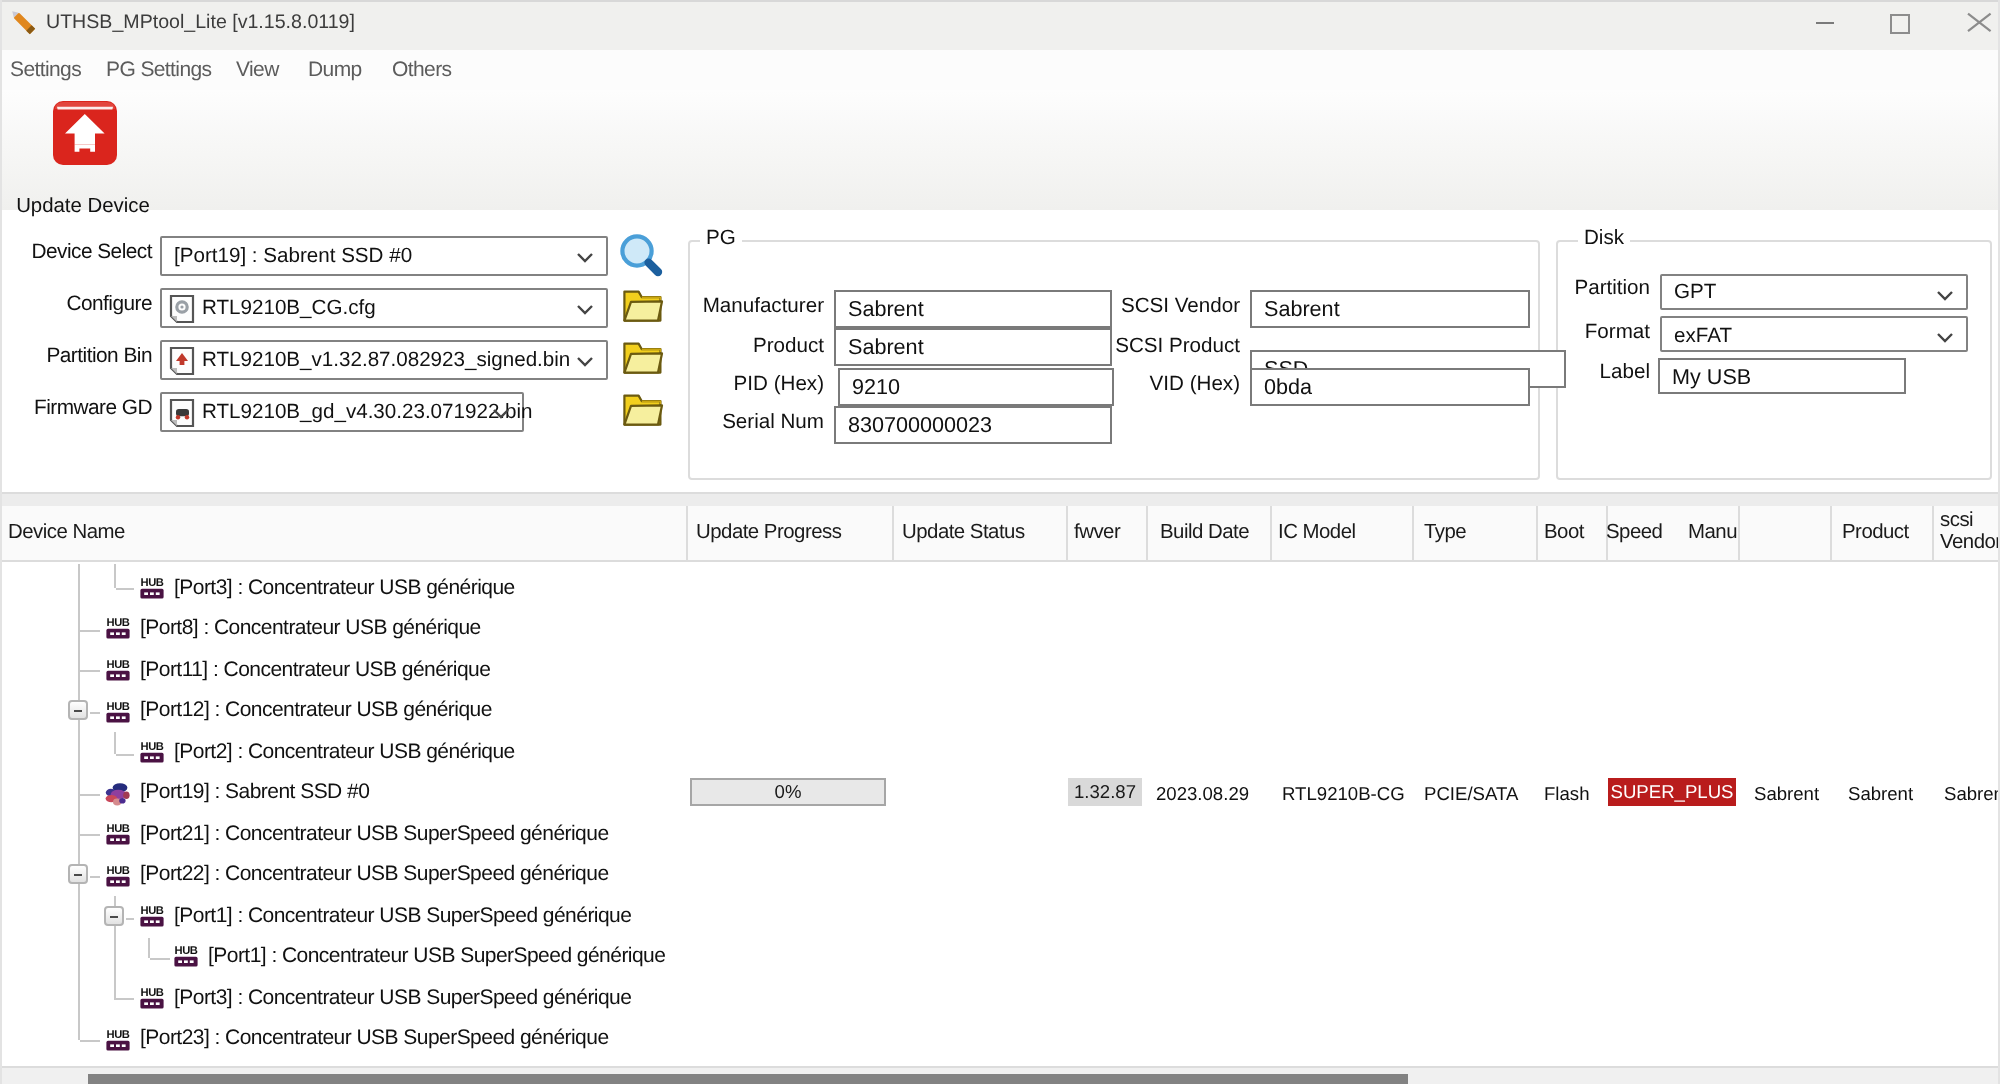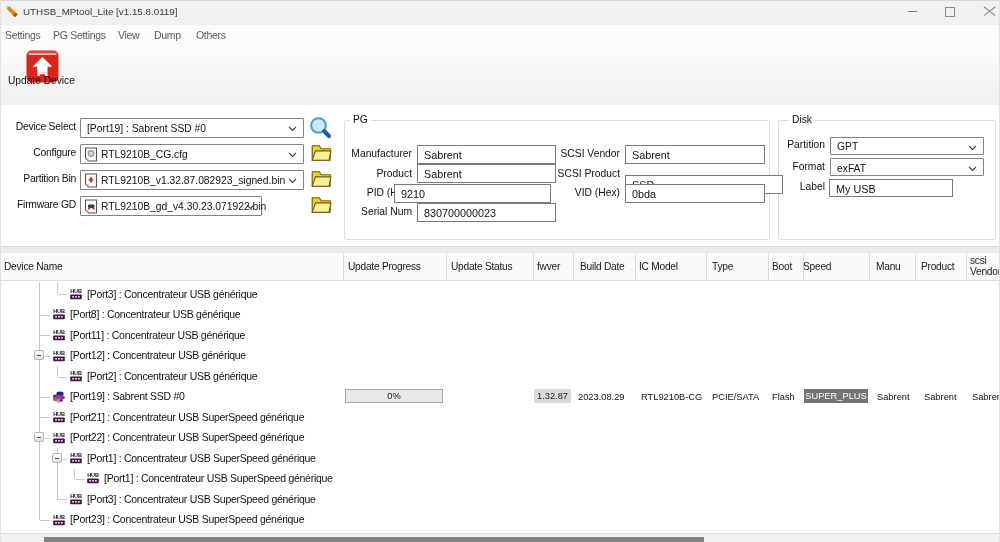--- a/index.html
+++ b/index.html
@@ -49,21 +49,21 @@
 <span class="menuitem" style="left:118px">View</span>
 <span class="menuitem" style="left:154px">Dump</span>
 <span class="menuitem" style="left:196px">Others</span>
 <svg class="abs" style="left:26px;top:50px" width="33" height="33" viewBox="0 0 33 33">
 <rect x="0.5" y="0.5" width="32" height="32" rx="5" fill="#da251d"></rect>
 <path d="M1.5 4.5 Q1.5 1 6 1 L27 1 Q31.5 1 31.5 4.5 Z" fill="#e2453d"></path>
 <path d="M2.5 3.4 L30.5 3.4 L30.2 4.8 L2.8 4.8 Z" fill="#ffffff" opacity="0.9"></path>
 <path d="M16.4 7 L26.3 16.7 L21.5 16.7 L21.5 22.3 L11.3 22.3 L11.3 16.7 L6.5 16.7 Z" fill="#fff"></path>
 <path d="M11.3 22.3 L11.3 25.9 L13.7 25.9 L13.7 24.3 L19.1 24.3 L19.1 25.9 L21.5 25.9 L21.5 22.3 Z" fill="#fff"></path>
 </svg>
-<div class="abs" style="left:8px;top:75px;width:67px;font-size:10.2px;color:#111">Update Device</div>
+<div class="abs" style="left:8px;top:98px;width:67px;text-align:center;font-size:10.2px;color:#111">Update Device</div>
 <div class="flabel" style="left:0;top:121px">Device Select</div>
 <div class="flabel" style="left:0;top:147px">Configure</div>
 <div class="flabel" style="left:0;top:173px">Partition Bin</div>
 <div class="flabel" style="left:0;top:199px">Firmware GD</div>
 <div class="combo" style="left:80px;top:118px;width:224px">
     <span class="ctext" style="left:6px">[Port19] : Sabrent SSD #0</span>
     <svg class="chev" viewBox="0 0 9 6">
       <path d="M1 1 L4.5 4.5 L8 1" fill="none" stroke="#444" stroke-width="1.2"></path>
     </svg>
   </div>
@@ -127,21 +127,21 @@
   </div>
 <div class="groupbox" style="left:778px;top:120px;width:218px;height:120px">
     <span class="glegend" style="left:10px">Disk</span>
   </div>
 <div class="pglabel" style="left:332px;top:148px">Manufacturer</div>
 <div class="pglabel" style="left:332px;top:168px">Product</div>
 <div class="pglabel" style="left:332px;top:187px">PID (Hex)</div>
 <div class="pglabel" style="left:332px;top:206px">Serial Num</div>
 <div class="field" style="left:417px;top:145px;width:139px">Sabrent</div>
 <div class="field" style="left:417px;top:164px;width:139px">Sabrent</div>
-<div class="field" style="left:394px;top:184px;width:157px">9210</div>
+<div class="field" style="left:419px;top:184px;width:138px">9210</div>
 <div class="field" style="left:417px;top:203px;width:139px">830700000023</div>
 <div class="pglabel" style="left:540px;top:148px">SCSI Vendor</div>
 <div class="pglabel" style="left:540px;top:168px">SCSI Product</div>
 <div class="pglabel" style="left:540px;top:187px">VID (Hex)</div>
 <div class="field" style="left:625px;top:145px;width:140px">Sabrent</div>
 <div class="field" style="left:625px;top:175px;width:158px">SSD</div>
 <div class="field" style="left:625px;top:184px;width:140px">0bda</div>
 <div class="pglabel" style="left:745px;top:139px">Partition</div>
 <div class="pglabel" style="left:745px;top:161px">Format</div>
 <div class="pglabel" style="left:745px;top:181px">Label</div>
@@ -171,21 +171,21 @@
 <div class="hsep" style="left:966px"></div>
 <div class="htext" style="left:4px;top:261px">Device Name</div>
 <div class="htext" style="left:348px;top:261px">Update Progress</div>
 <div class="htext" style="left:451px;top:261px">Update Status</div>
 <div class="htext" style="left:537px;top:261px">fwver</div>
 <div class="htext" style="left:580px;top:261px">Build Date</div>
 <div class="htext" style="left:639px;top:261px">IC Model</div>
 <div class="htext" style="left:712px;top:261px">Type</div>
 <div class="htext" style="left:772px;top:261px">Boot</div>
 <div class="htext" style="left:803px;top:261px">Speed</div>
-<div class="htext" style="left:876px;top:261px">Manu</div>
+<div class="htext" style="left:844px;top:261px">Manu</div>
 <div class="htext" style="left:921px;top:261px">Product</div>
 <div class="htext" style="left:970px;top:255px;line-height:11px">scsi<br>Vendor</div>
 <div class="tline" style="left:39px;top:282px;width:1px;height:238px"></div>
 <div class="tline" style="left:57px;top:282px;width:1px;height:12px"></div>
 <div class="tline" style="left:57px;top:366px;width:1px;height:11px"></div>
 <div class="tline" style="left:57px;top:448px;width:1px;height:52px"></div>
 <div class="tline" style="left:74px;top:469px;width:1px;height:10px"></div>
 <div class="tline" style="left:58px;top:294.0px;width:9px;height:1px"></div>
 <svg class="abs" style="left:69px;top:287.8px" width="14" height="12" viewBox="0 0 14 12">
     <text x="7" y="5" font-size="5.6" font-weight="bold" text-anchor="middle" fill="#111" font-family="Liberation Sans" letter-spacing="-0.2">HUB</text>
@@ -301,14 +301,14 @@
 <div class="rtext" style="left:70px;top:513.4px">[Port23] : Concentrateur USB SuperSpeed générique</div>
 <div class="abs" style="left:345px;top:389.4px;width:98px;height:14px;border:1px solid #a6a6a6;background:#e8e8e8;font-size:9.3px;text-align:center;line-height:12.5px">0%</div>
 <div class="abs" style="left:534px;top:389.4px;width:37px;height:14px;background:#d9d9d9;font-size:9.3px;text-align:center;line-height:14px">1.32.87</div>
 <div class="dtext" style="left:578px;top:389.6px">2023.08.29</div>
 <div class="dtext" style="left:641px;top:389.6px">RTL9210B-CG</div>
 <div class="dtext" style="left:712px;top:389.6px">PCIE/SATA</div>
 <div class="dtext" style="left:772px;top:389.6px">Flash</div>
 <div class="dtext" style="left:877px;top:389.6px">Sabrent</div>
 <div class="dtext" style="left:924px;top:389.6px">Sabrent</div>
 <div class="dtext" style="left:972px;top:389.6px">Sabrent</div>
-<div class="abs" style="left:804px;top:389.4px;width:64px;height:14px;background:#737373;color:#fff;font-size:9.3px;text-align:center;line-height:14px">SUPER_PLUS</div>
+<div class="abs" style="left:804px;top:389.4px;width:64px;height:14px;background:#b91c1c;color:#fff;font-size:9.3px;text-align:center;line-height:14px">SUPER_PLUS</div>
 <div class="abs" style="left:0;top:0;width:1px;height:542px;background:#e3e3e3"></div>
 <div class="abs" style="left:999px;top:0;width:1px;height:542px;background:#e3e3e3"></div>
 </body></html>

